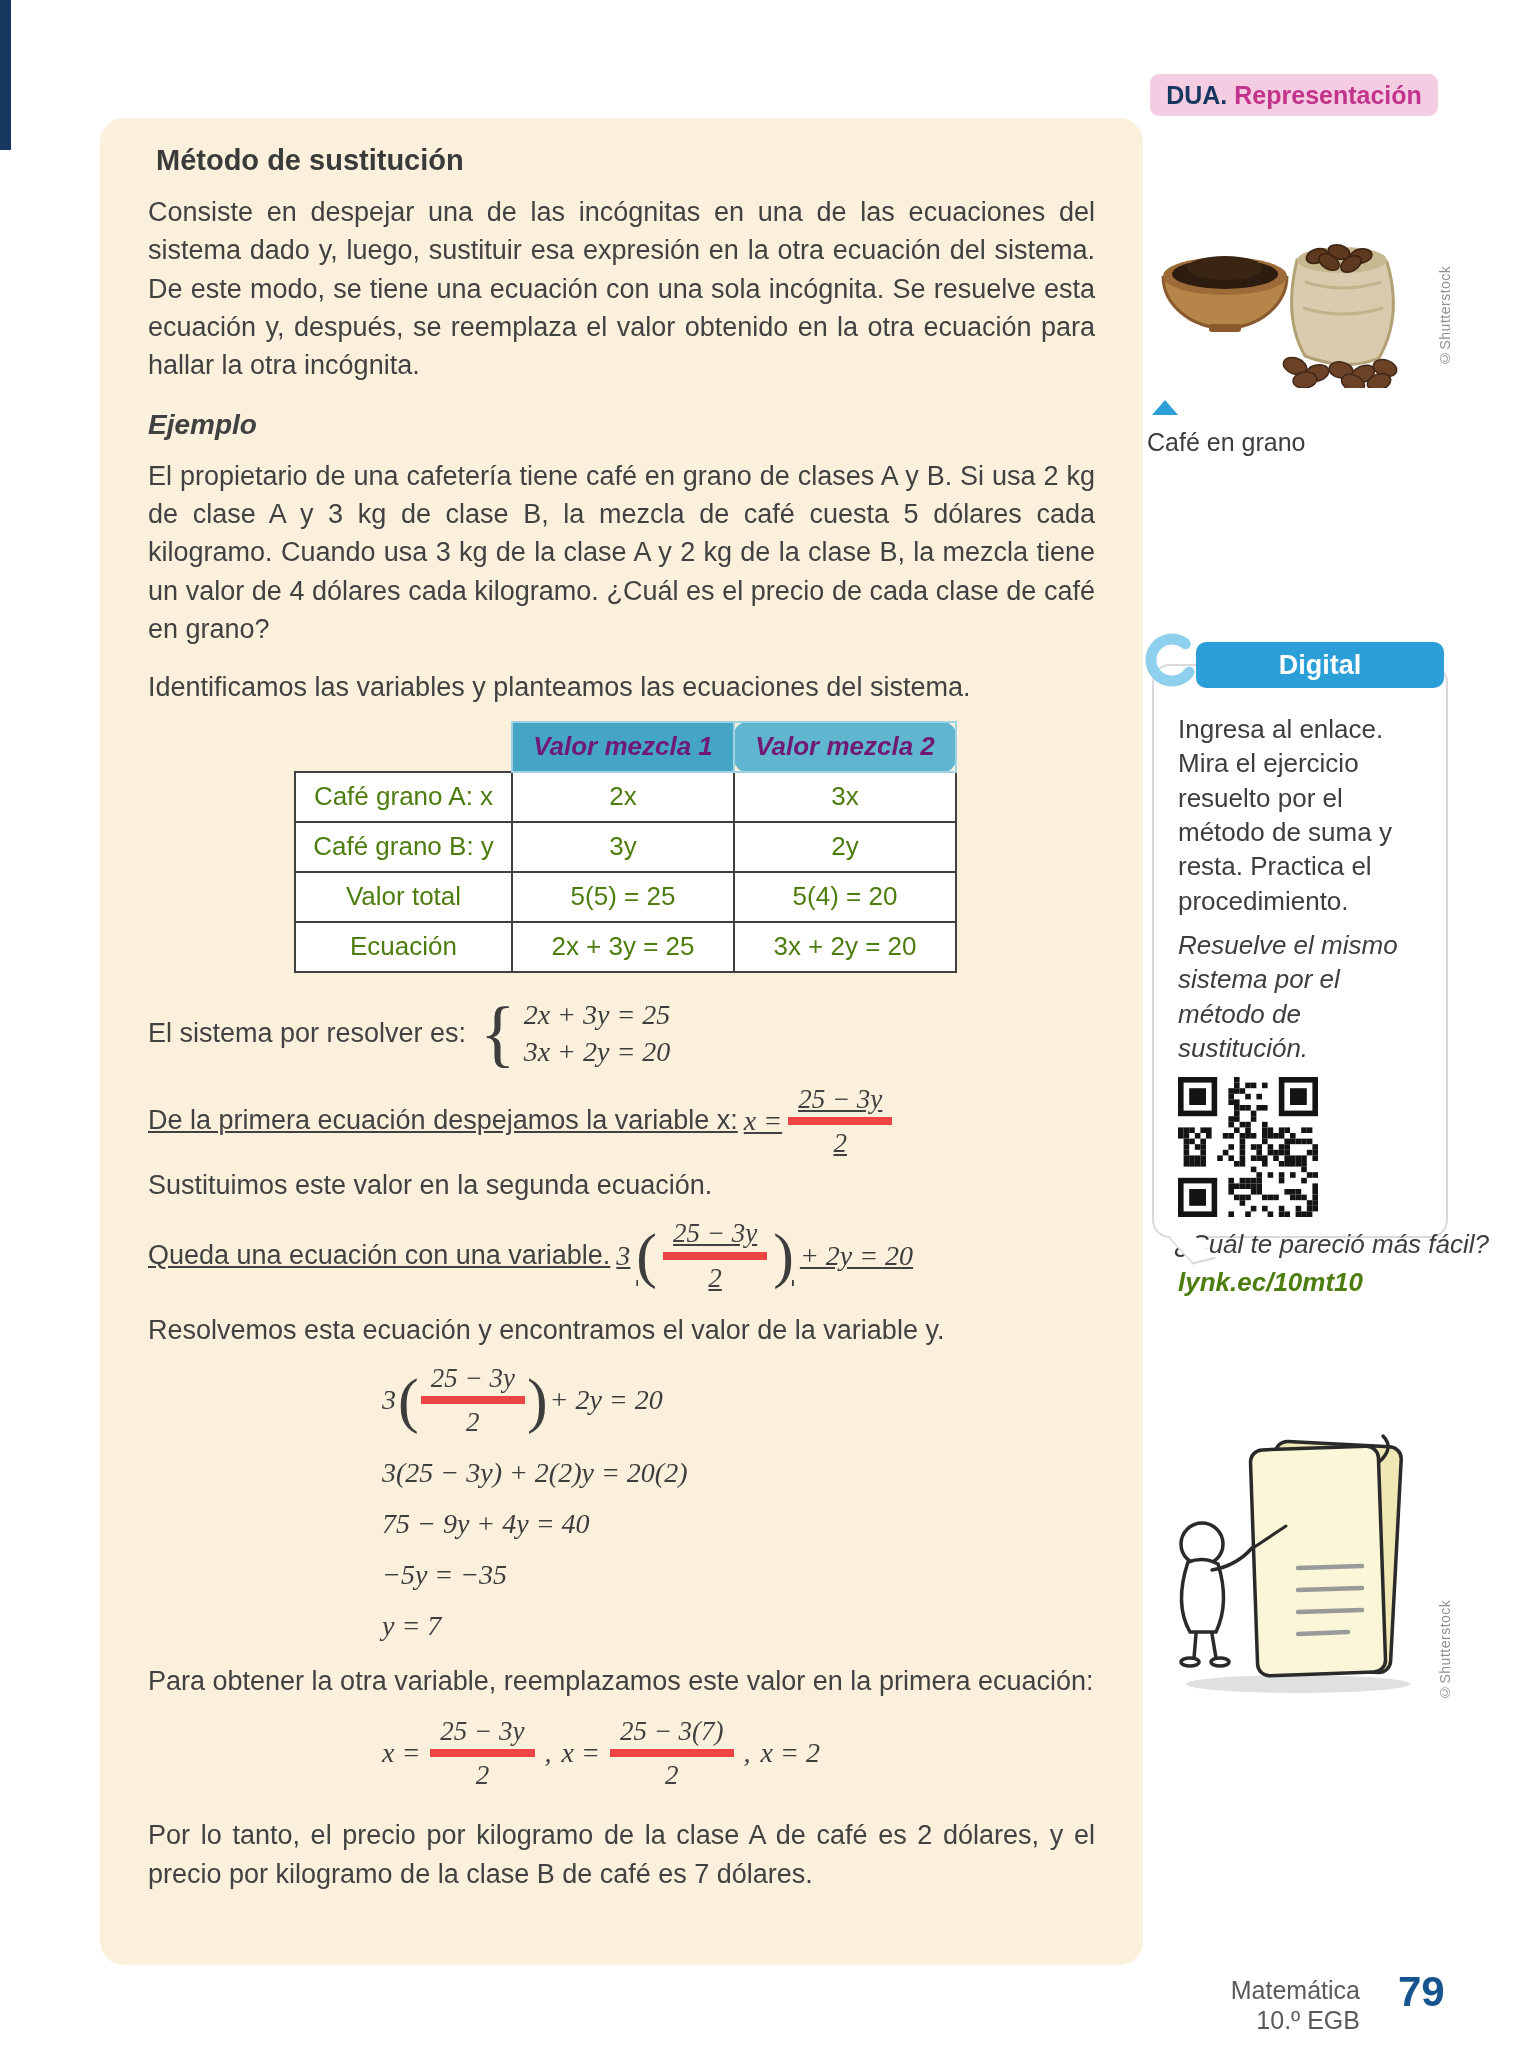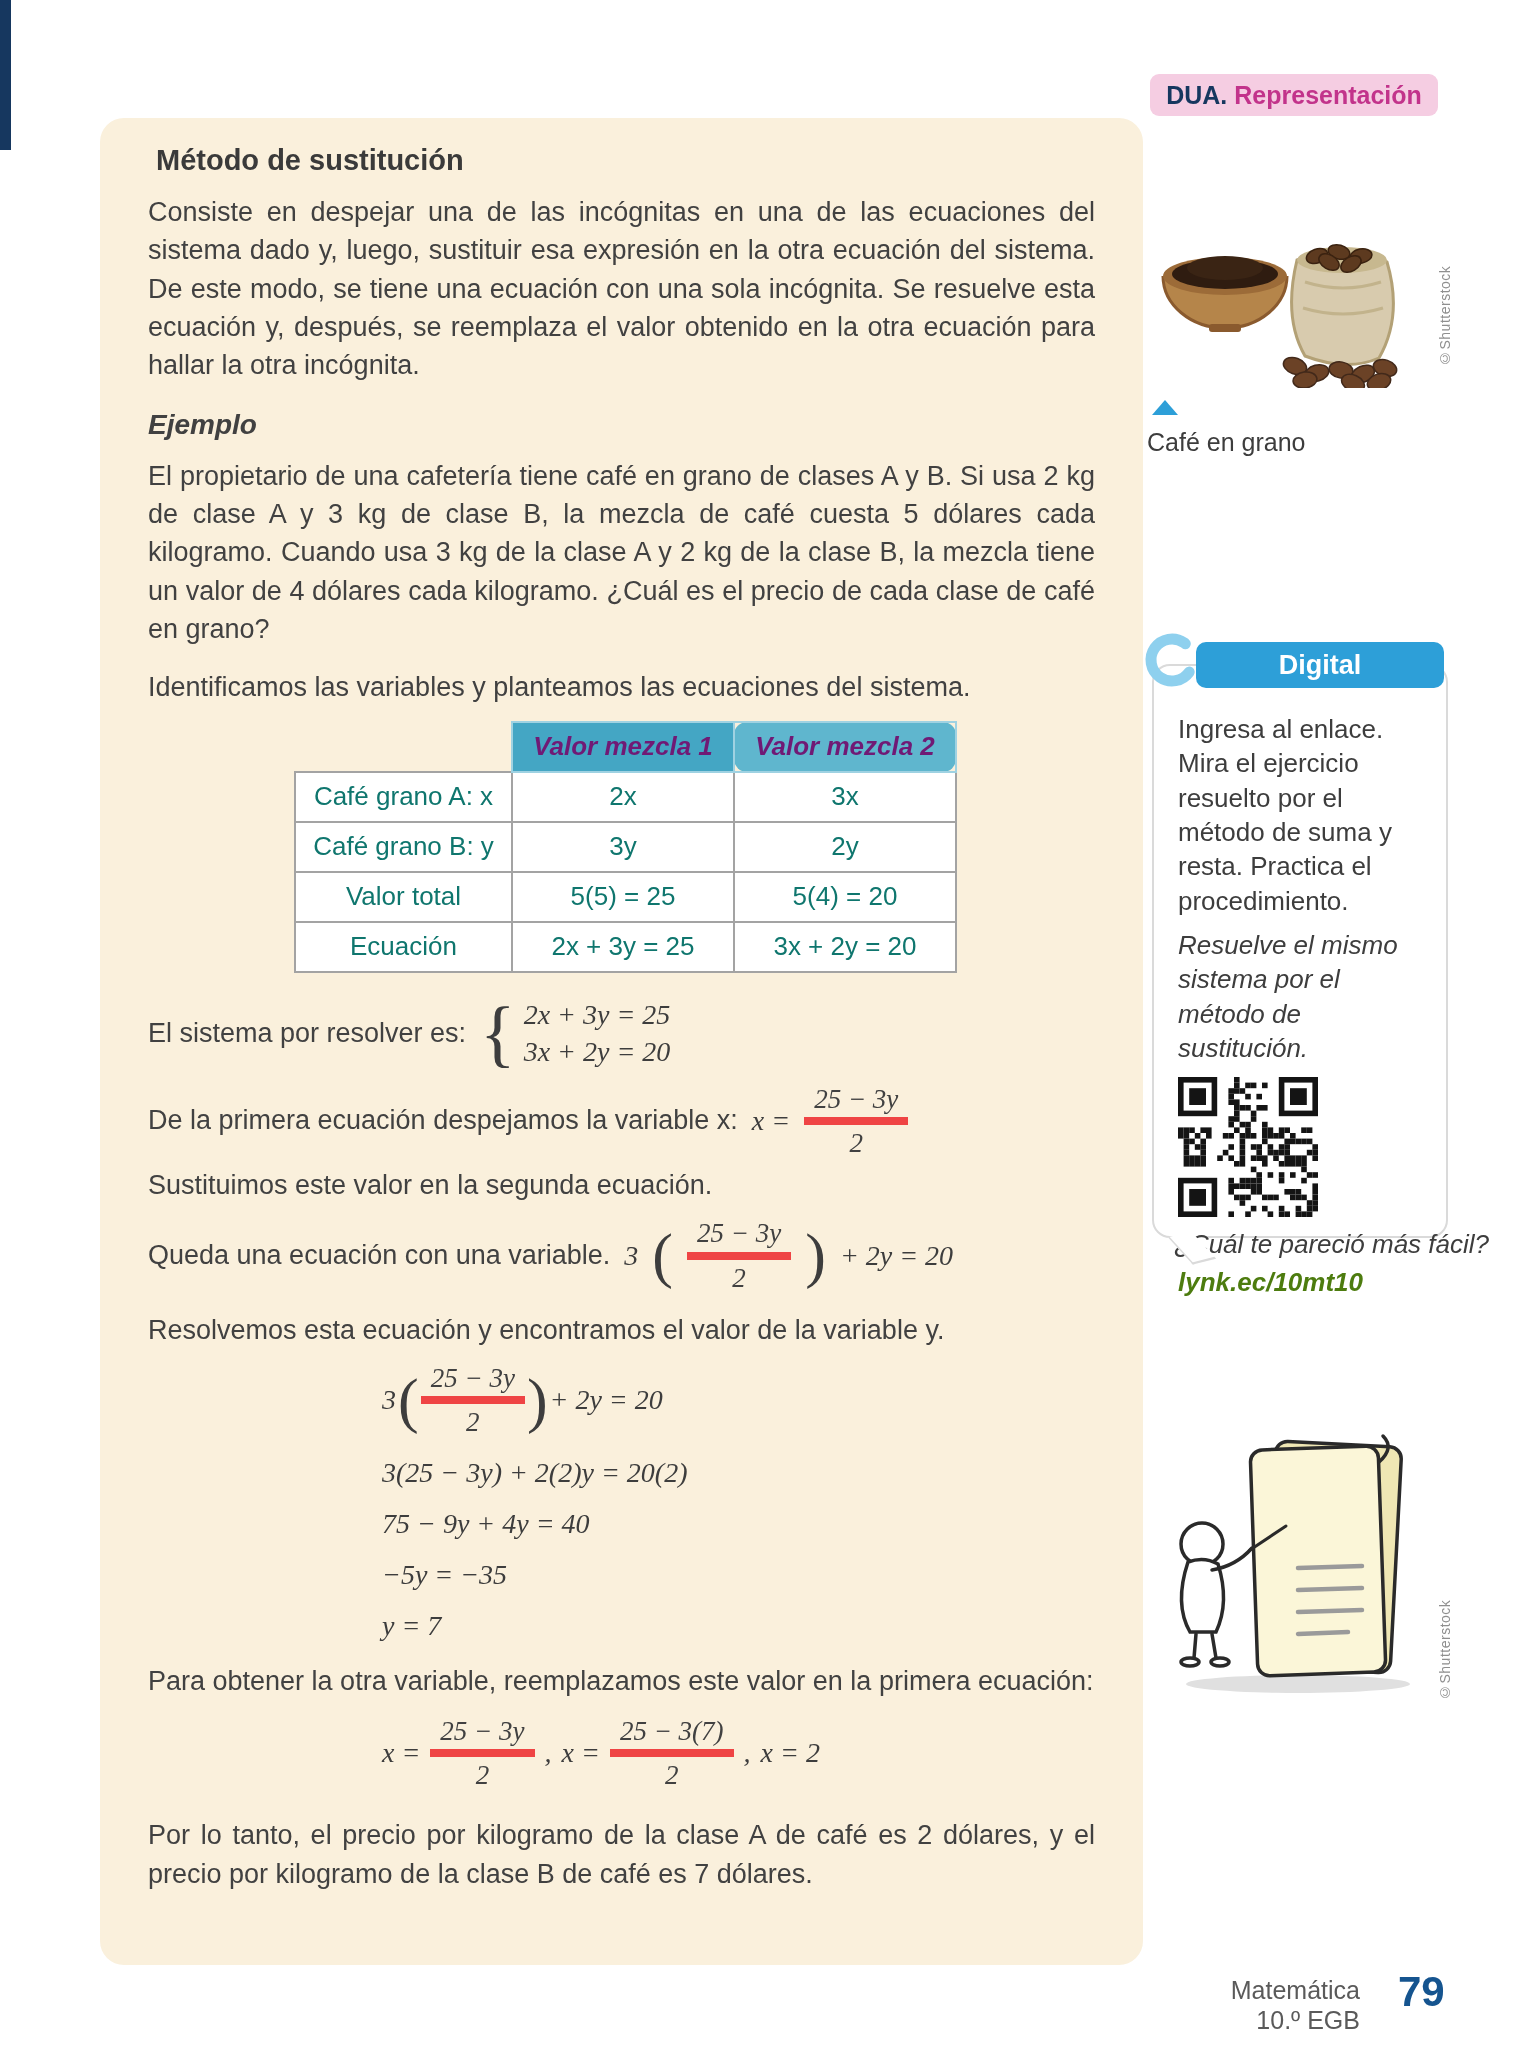--- a/index.html
+++ b/index.html
@@ -21,36 +21,36 @@
   p.body{font-size:27px;line-height:1.42;text-align:justify;margin:0 0 24px 0;}
   .ejemplo{font-size:28px;font-weight:bold;font-style:italic;margin:2px 0 16px 0;}
   p.example{margin-bottom:20px;}
   p.identify{text-align:left;margin-bottom:14px;}
 
   table.mix-table{border-collapse:collapse;margin:4px 0 26px 146px;}
   .mix-table th{width:218px;height:46px;background:#44a6c4;color:#701a75;font-style:italic;
     font-weight:bold;font-size:26px;border:2px solid #9fd2e2;}
   .mix-table th.h2c{background:#5fb6ce;border-radius:13px;}
   .mix-table th.blank{background:transparent;border:none;width:214px;}
-  .mix-table td{height:44px;background:#fff;border:2px solid #a3a3a3;font-size:26px;
-    text-align:center;color:#0f766e;padding:2px 10px;}
+  .mix-table td{height:44px;background:#fff;border:2px solid #404040;font-size:26px;
+    text-align:center;color:#4d7c0f;padding:2px 10px;}
 
   .math{font-family:"Liberation Serif",serif;font-style:italic;font-size:28px;color:#3d3d3d;}
   .frac{display:inline-flex;flex-direction:column;align-items:center;font-family:"Liberation Serif",serif;
     font-style:italic;font-size:27px;line-height:1.12;vertical-align:middle;}
   .frac .num{border-bottom:8px solid #ef4444;padding:0 10px 3px 10px;}
   .frac .den{padding-top:3px;}
   .paren{font-family:"Liberation Serif",serif;font-style:normal;font-size:62px;line-height:0.72;
     font-weight:300;color:#3d3d3d;}
   .brace{font-family:"Liberation Serif",serif;font-style:normal;font-size:74px;line-height:0.8;
     font-weight:300;color:#3d3d3d;margin-left:6px;}
 
   .system-row{display:flex;align-items:center;gap:8px;margin:8px 0 16px 0;font-size:27px;}
   .sys-eqs{display:flex;flex-direction:column;gap:5px;}
-  .inline-math-row{display:flex;align-items:center;gap:14px;margin:0 0 8px 0;font-size:27px;}
+  .inline-math-row{display:flex;align-items:center;gap:6px;margin:0 0 8px 0;font-size:27px;text-decoration:underline;}
   p.substitute{margin:0 0 14px 0;}
   .one-var-row{margin-bottom:18px;}
   p.resolve{margin:0 0 14px 0;}
   .deriv{display:flex;flex-direction:column;gap:19px;margin:4px 0 20px 234px;}
   .deriv-row{display:flex;align-items:center;gap:2px;}
   p.replace{margin:4px 0 16px 0;}
   .final-row{display:flex;align-items:center;gap:10px;margin:0 0 26px 234px;}
   p.conclusion{margin-bottom:0;}
 
   

